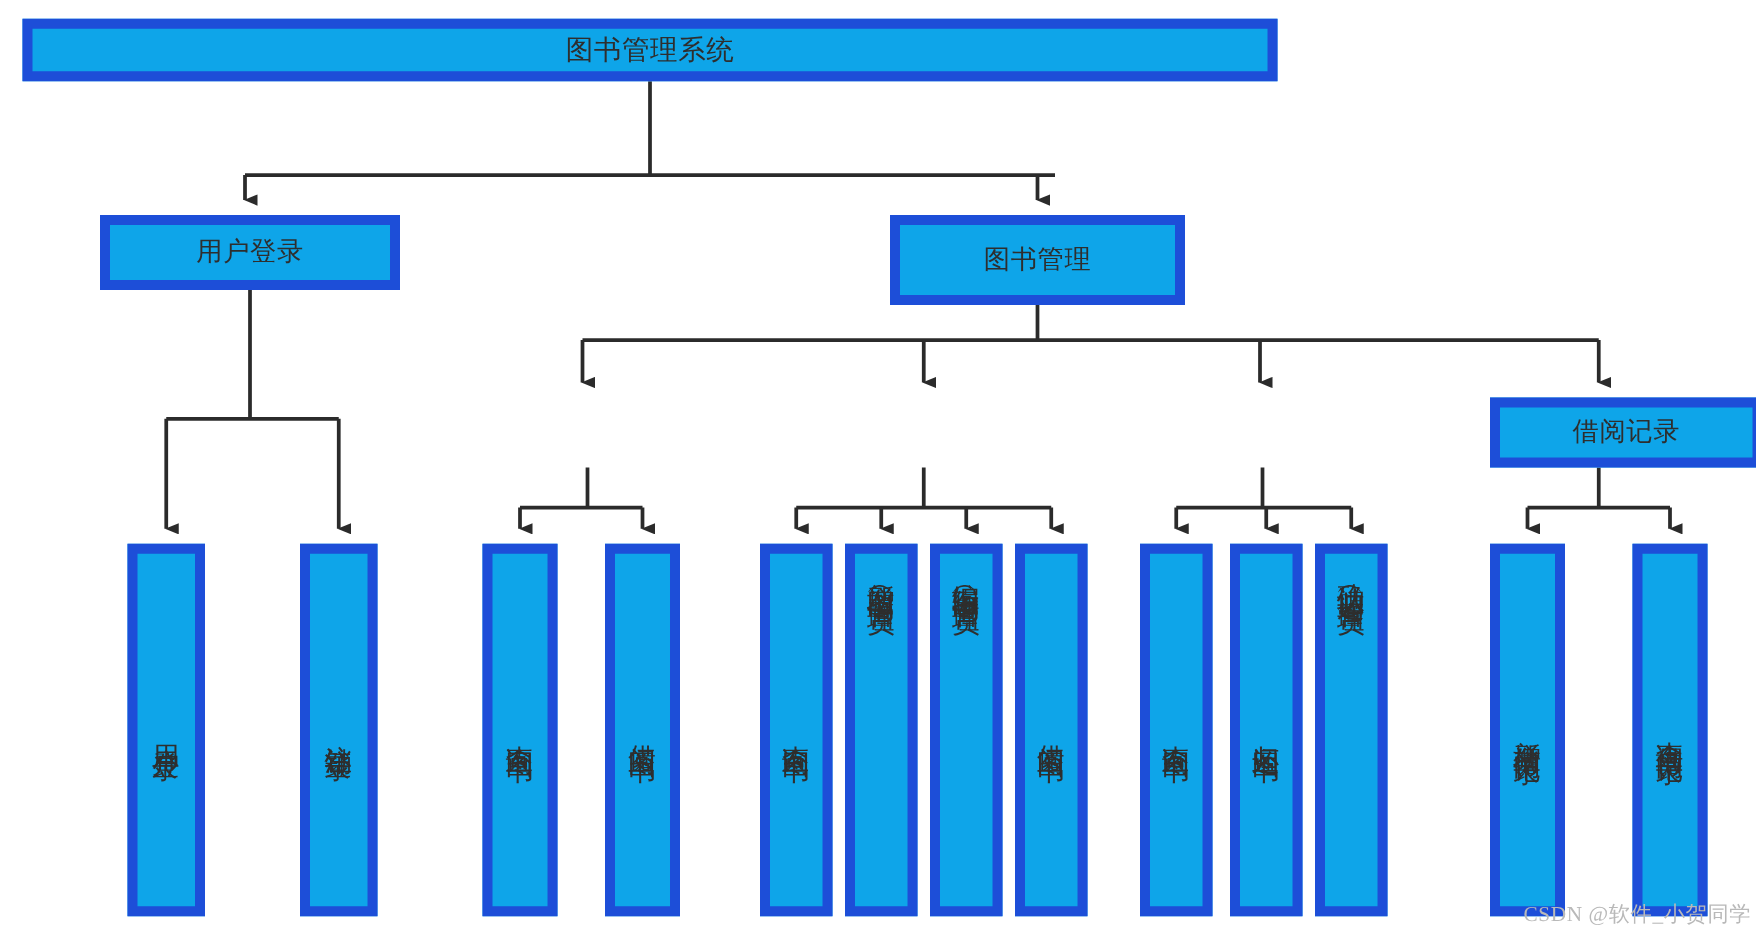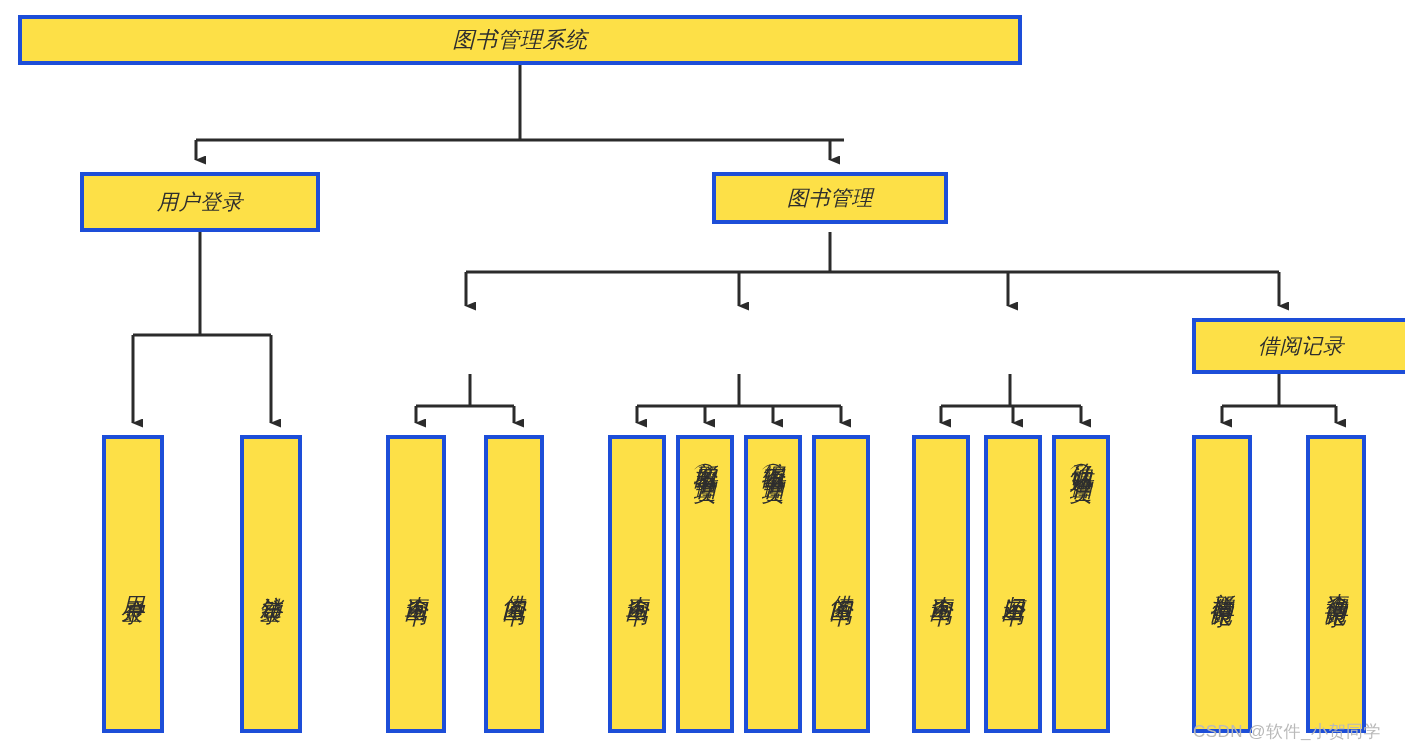--- a/index.html
+++ b/index.html
@@ -22,27 +22,26 @@
     position: absolute;
     left: 0;
     top: 0;
     width: 1405px;
     height: 747px;
     pointer-events: none;
   }
   .node {
     position: absolute;
     box-sizing: border-box;
-    border: 4px solid #1d4ed8;
-    background: #fde047;
+    border: 8px solid #1d4ed8;
+    background: #0ea5e9;
     display: flex;
     align-items: center;
     justify-content: center;
     color: #2e2e2e;
-    font-style: italic;
   }
   .node-label {
     display: block;
     text-align: center;
     line-height: 1.12;
     color: #2e2e2e;
     white-space: pre-line;
   }
   
   .node.horiz .node-label {
@@ -65,26 +64,27 @@
     line-height: 1.05;
     letter-spacing: 3px;
     max-height: 100%;
   }
   .node.leaf.centered {
     align-items: center;
     padding-top: 0;
   }
   #watermark {
     position: absolute;
-    right: 24px;
+    right: 4px;
     bottom: 4px;
     font-size: 17px;
     color: #b9b9b9;
     letter-spacing: 0.5px;
     white-space: nowrap;
+    font-family: Liberation Serif, serif;
   }
 </style>
 </head>
 <body>
 
 <div id="diagram-canvas">
 
   <svg id="edge-layer" viewBox="0 0 1405 747" width="1405" height="747" xmlns="http://www.w3.org/2000/svg">
     <defs>
       <marker id="arrowhead" markerWidth="9" markerHeight="11" refX="4.5" refY="10" orient="auto" markerUnits="userSpaceOnUse">
@@ -148,21 +148,21 @@
   </svg>
 
   <div class="node horiz root" style="left:18px; top:15px; width:1004px; height:50px;">
     <span class="node-label">图书管理系统</span>
   </div>
 
   <div class="node horiz" style="left:80px; top:172px; width:240px; height:60px;">
     <span class="node-label">用户登录</span>
   </div>
 
-  <div class="node horiz" style="left:712px; top:172px; width:236px; height:52px;">
+  <div class="node horiz" style="left:712px; top:172px; width:236px; height:72px;">
     <span class="node-label">图书管理</span>
   </div>
 
 
 
 
   <div class="node horiz" style="left:1170px; top:318px; width:218px; height:56px;margin-left:22px;">
     <span class="node-label">借阅记录</span>
   </div>
 

